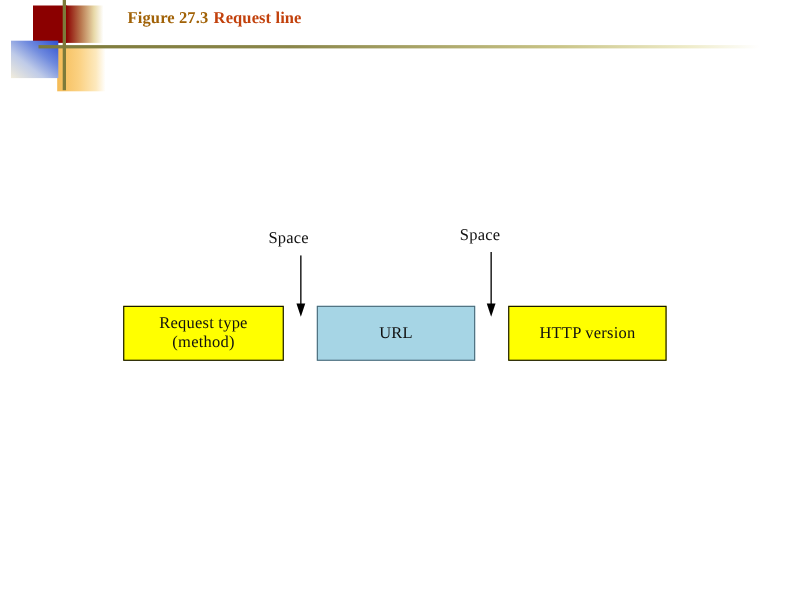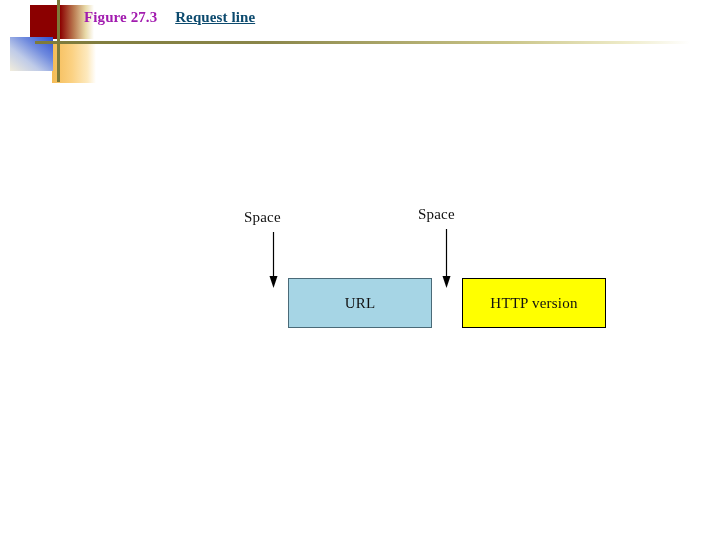--- a/index.html
+++ b/index.html
@@ -60,22 +60,22 @@
 
   
   #page-title {
     position: absolute;
     left: 84px; top: 9px;
     font-size: 15px;
     font-weight: bold;
     letter-spacing: 0.1px;
     white-space: nowrap;
   }
-  #page-title .fig-num { color: #a21caf; }
-  #page-title .fig-name { color: #0c4a6e; margin-left: 14px; text-decoration: underline; }
+  #page-title .fig-num { color: #a16207; padding-left: 32px; }
+  #page-title .fig-name { color: #c2410c; margin-left: 1px; }
 
   
   #diagram {
     position: absolute;
     left: 0; top: 0;
     width: 720px; height: 508px;
   }
   .dia-box {
     position: absolute;
     border: 1.5px solid #000000;
@@ -136,20 +136,26 @@
     <line x1="9.5" y1="0" x2="9.5" y2="47" stroke="#000000" stroke-width="1.2"></line>
     <polygon points="5.5,44 13.5,44 9.5,56" fill="#000000"></polygon>
   </svg>
 
   <div class="space-label" id="space-label-2">Space</div>
   <svg class="space-arrow" id="space-arrow-2" width="20" height="61">
     <line x1="9.5" y1="0" x2="9.5" y2="50" stroke="#000000" stroke-width="1.2"></line>
     <polygon points="5.5,47 13.5,47 9.5,59" fill="#000000"></polygon>
   </svg>
 
+  <div class="dia-box yellow" id="box-request-type">
+    <div>
+      <span>Request type</span><br>
+      <span>(method)</span>
+    </div>
+  </div>
 
   <div class="dia-box yellow" id="box-http-version">
     <div>
       <span>HTTP version</span>
     </div>
   </div>
 
   <div class="dia-box blue" id="box-url">
     <div>
       <span>URL</span>

